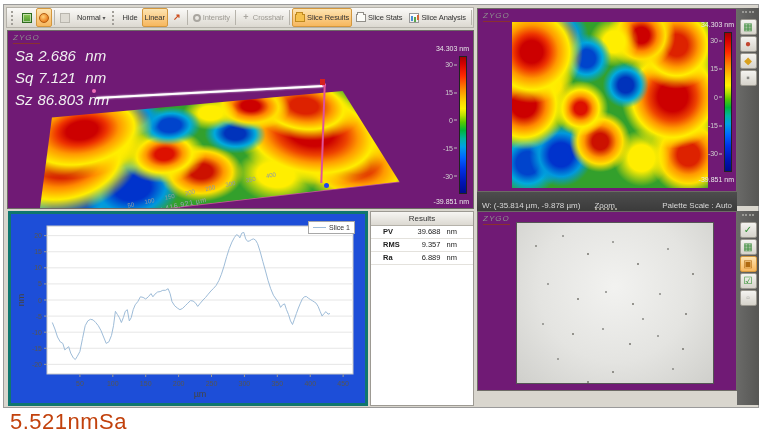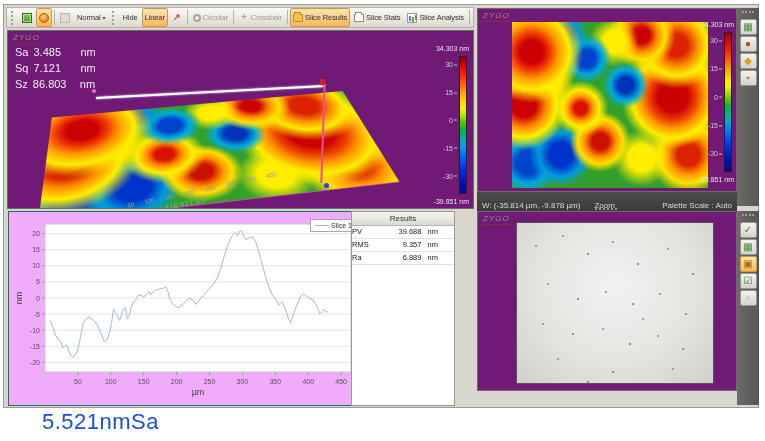--- a/index.html
+++ b/index.html
@@ -68,21 +68,21 @@
     radial-gradient(circle at 84% 14%, #dd2200 0 5%, #ff9900 10%, #ffee00 14%, rgba(255,238,0,0) 20%),
     radial-gradient(circle at 82% 45%, #cc0000 0 8%, #ee4400 13%, #ff9900 17%, #ffee00 22%, rgba(255,238,0,0) 28%),
     radial-gradient(circle at 45% 72%, #cc1100 0 5%, #ff9900 10%, #ffe000 14%, rgba(255,224,0,0) 19%),
     radial-gradient(circle at 25% 80%, #0033cc 0 6%, #0099dd 11%, rgba(0,153,221,0) 16%),
     radial-gradient(circle at 66% 82%, #ffee00 0 7%, rgba(255,238,0,0) 15%),
     radial-gradient(circle at 90% 80%, #dd2200 0 5%, #ff9900 9%, #ffe000 13%, rgba(255,224,0,0) 18%),
     radial-gradient(circle at 8% 85%, #0044cc 0 5%, #00aadd 9%, rgba(0,170,221,0) 14%),
     #33a02c;}
 
   
-  .stat-row{display:flex;gap:5px;font-size:11px;color:#f0f0f0;line-height:1.45;}
+  .stat-row{display:flex;gap:5px;font-size:15px;color:#f0f0f0;line-height:1.45;font-style:italic;}
   .stat-row .sv{min-width:42px;}
   .surf-wrap{position:absolute;left:42px;top:40px;width:326px;height:152px;
              transform:perspective(520px) rotateX(50deg) rotate(-9deg);border-bottom:1px solid #c05a90;}
   .slice-line{position:absolute;left:88px;top:60px;width:228px;height:2px;background:#fff;
               transform:rotate(-3deg);box-shadow:0 0 2px #fff;}
   .slice-dot{position:absolute;width:4px;height:4px;border-radius:50%;background:#f070b8;}
   .slice-drop{position:absolute;left:314px;top:54px;width:2px;height:98px;background:#e0529a;transform:rotate(2deg);}
   .slice-cap{position:absolute;left:312px;top:48px;width:5px;height:6px;background:#d42020;}
   .corner-dot{position:absolute;left:316px;top:152px;width:5px;height:5px;border-radius:50%;background:#2244ee;}
   .ax-ticks{position:absolute;left:118px;top:156px;transform:rotate(-12deg);color:#8f9aa6;font-size:6px;word-spacing:9px;}
@@ -94,49 +94,49 @@
   .sb-top{top:0;}
   .sb-bottom{bottom:0;}
   .sb-track{position:absolute;right:2px;top:11px;bottom:11px;width:8px;}
   .sb-grad{position:absolute;inset:0;border:1px solid #222;
      background:linear-gradient(180deg,#a50000 0%,#d40000 5%,#ff2a00 14%,#ff8c00 24%,#ffd700 33%,#fff200 38%,
         #b8e000 43%,#57c800 48%,#00b43c 54%,#00b4a0 60%,#00a0e6 66%,#0064ff 74%,#0032e6 82%,#0014b4 92%,#000a8c 100%);}
   .sb-tick{position:absolute;right:10px;transform:translateY(-50%);font-size:7px;color:#cfcfcf;white-space:nowrap;}
   .sb-tick::after{content:"";display:inline-block;width:3px;height:1px;background:#bbb;margin-left:1px;vertical-align:middle;}
 
   
-  .chartpanel{background:#f0abfc;border:1px solid #0f766e;box-sizing:border-box;}
+  .chartpanel{background:#1d4ed8;border:3px solid #0f766e;box-sizing:border-box;}
   .legend{position:absolute;right:10px;top:7px;border:1px solid #a8a8a8;background:#fff;
           font-size:7px;color:#333;padding:2px 4px;display:flex;gap:3px;align-items:center;}
   .legend .lsample{width:13px;height:0;border-top:1px solid #9ebcd8;}
 
   
   .resultspanel{background:#fff;border:1px solid #9d9a93;box-sizing:border-box;}
   .res-header{height:13px;background:linear-gradient(#f6f5f2,#dcd9d2);border-bottom:1px solid #b5b2aa;
               font-size:8px;color:#333;text-align:center;line-height:13px;}
   .res-row{display:grid;grid-template-columns:30% 44% 26%;font-size:7.5px;color:#222;
            height:12px;line-height:12px;border-bottom:1px solid #e4e2dd;}
   .res-row .rv{text-align:right;padding-right:6px;}
-  .res-row .rp{padding-left:0;}
+  .res-row .rp{padding-left:12px;font-weight:bold;}
 
   
   .int-img{position:absolute;left:38px;top:10px;width:196px;height:160px;
            background:radial-gradient(ellipse at 50% 40%, #f2f2f0 0%, #e4e4e1 55%, #cfcfcb 100%);
            border:1px solid #555;}
   .speckles{position:absolute;left:18px;top:22px;width:2px;height:2px;border-radius:50%;background:#85847e;
      box-shadow:27px -10px 0 #8a8a86,52px 8px 0 #77766f,77px -4px 0 #8a8a86,102px 18px 0 #77766f,
        132px 3px 0 #8a8a86,157px 28px 0 #77766f,12px 38px 0 #8a8a86,42px 53px 0 #77766f,
        70px 46px 0 #8a8a86,97px 58px 0 #77766f,124px 48px 0 #8a8a86,150px 68px 0 #77766f,
        7px 78px 0 #8a8a86,37px 88px 0 #77766f,67px 83px 0 #8a8a86,94px 98px 0 #77766f,
        122px 90px 0 #8a8a86,147px 103px 0 #77766f,22px 113px 0 #8a8a86,77px 126px 0 #77766f,
        137px 123px 0 #8a8a86,52px 136px 0 #77766f,107px 73px 0 #8a8a86;}
 
   .splitter-dots{position:absolute;width:22px;height:3px;border-top:2px dotted #9a978f;}
 
-  .caption{position:absolute;left:10px;top:409px;font-size:22px;color:#1d4ed8;letter-spacing:.5px;margin-left:32px;}
+  .caption{position:absolute;left:10px;top:409px;font-size:22px;color:#c2410c;letter-spacing:.5px;}
 </style>
 </head>
 <body>
 
 <div class="page">
   <div class="app">
 
     <div class="toolbar">
         <div class="tb-grip"></div>
         <div class="tb-btn">
@@ -159,21 +159,21 @@
         </div>
         <div class="tb-btn active">
           <span>Linear</span>
         </div>
         <div class="tb-btn">
           <span class="tb-ico ico-slope">↗</span>
         </div>
         <div class="tb-sep"></div>
         <div class="tb-btn disabled">
           <span class="tb-ico ico-circle"></span>
-          <span>Circular</span>
+          <span>Intensity</span>
         </div>
         <div class="tb-sep"></div>
         <div class="tb-btn disabled">
           <span class="tb-ico ico-cross">+</span>
           <span>Crosshair</span>
         </div>
         <div class="tb-sep"></div>
         <div class="tb-btn active">
           <span class="tb-ico ico-folder"></span>
           <span>Slice Results</span>
@@ -188,21 +188,21 @@
         </div>
         <div class="tb-sep"></div>
         <div class="tb-btn"></div>
       </div>
 
     <div class="blackpanel abs" style="left:3px;top:25px;width:467px;height:179px;">
       <div class="watermark" style="left:5px;top:3px;">ZYGO</div>
       <div class="abs" style="left:7px;top:14px;">
           <div class="stat-row">
             <div>Sa</div>
-            <div class="sv">3.485</div>
+            <div class="sv">2.686</div>
             <div>nm</div>
           </div>
           <div class="stat-row">
             <div>Sq</div>
             <div class="sv">7.121</div>
             <div>nm</div>
           </div>
           <div class="stat-row">
             <div>Sz</div>
             <div class="sv">86.803</div>
@@ -323,21 +323,21 @@
             <text x="185" y="179" text-anchor="middle" font-size="9" fill="#444" font-family="Liberation Sans, sans-serif">µm</text>
             <text x="9" y="82" text-anchor="middle" font-size="9" fill="#444" font-family="Liberation Sans, sans-serif" transform="rotate(-90 9 82)">nm</text>
             <polyline points="37.3,104.5 39.9,111.0 42.5,119.0 45.2,123.8 47.8,125.4 49.8,131.9 51.7,130.3 53.7,128.7 55.7,135.1 58.3,139.9 60.3,141.5 62.3,138.3 64.9,133.5 67.5,120.6 70.2,107.7 72.8,102.9 75.4,101.3 78.1,101.9 80.7,104.5 83.3,107.7 86.0,112.6 88.6,119.0 91.2,125.4 93.9,123.8 96.5,117.4 98.5,107.7 100.4,93.3 102.4,96.5 104.4,99.7 106.4,104.5 108.3,99.7 110.3,93.3 112.3,91.7 114.3,102.9 116.2,99.7 118.2,91.7 120.2,86.8 122.8,83.6 125.4,78.8 128.1,79.4 130.7,81.0 133.3,78.8 136.0,75.6 137.9,78.8 139.9,76.2 142.6,74.0 145.2,73.6 147.8,72.3 150.5,72.3 153.1,70.7 155.1,75.6 157.0,83.6 159.7,87.8 162.3,90.0 164.9,91.7 167.6,90.4 170.2,87.8 172.8,85.2 175.5,82.6 178.1,83.0 180.7,85.2 182.7,88.4 185.3,85.2 188.0,82.0 190.6,79.4 193.2,76.2 195.9,73.0 198.5,70.4 201.1,67.5 203.8,62.7 206.4,56.3 209.0,48.2 211.7,38.6 214.3,30.5 216.9,24.1 219.5,19.3 221.5,16.7 223.5,17.7 224.8,19.9 226.8,15.1 228.8,14.4 230.7,20.9 232.7,23.4 234.7,22.8 236.7,21.5 238.6,20.9 240.6,22.2 242.6,25.7 245.2,33.7 247.8,43.4 250.5,53.0 253.1,62.7 255.7,70.7 258.4,77.2 261.0,81.0 263.6,84.6 265.6,89.4 267.6,86.8 269.6,85.9 271.5,91.7 273.5,96.5 275.5,102.9 277.5,106.5 279.4,101.3 281.4,95.5 283.4,90.0 285.4,85.2 287.3,81.0 289.3,78.8 291.3,78.5 293.3,80.1 295.2,81.4 297.2,82.6 299.2,83.9 301.1,85.2 303.1,88.4 305.1,93.3 307.1,98.1 309.0,95.5 311.0,93.6 313.0,96.2 315.0,95.5" fill="none" stroke="#9ebcd8" stroke-width="1"></polyline>
           </svg></div>
       <div class="legend">
         <span class="lsample"></span>
         <span>Slice 1</span>
       </div>
     </div>
 
-    <div class="resultspanel abs" style="left:347px;top:206px;width:104px;height:195px;">
+    <div class="resultspanel abs" style="left:366px;top:206px;width:104px;height:195px;">
       <div class="res-header">Results</div>
       <div>
           <div class="res-row">
             <div class="rp">PV</div>
             <div class="rv">39.688</div>
             <div class="ru">nm</div>
           </div>
           <div class="res-row">
             <div class="rp">RMS</div>
             <div class="rv">9.357</div>

